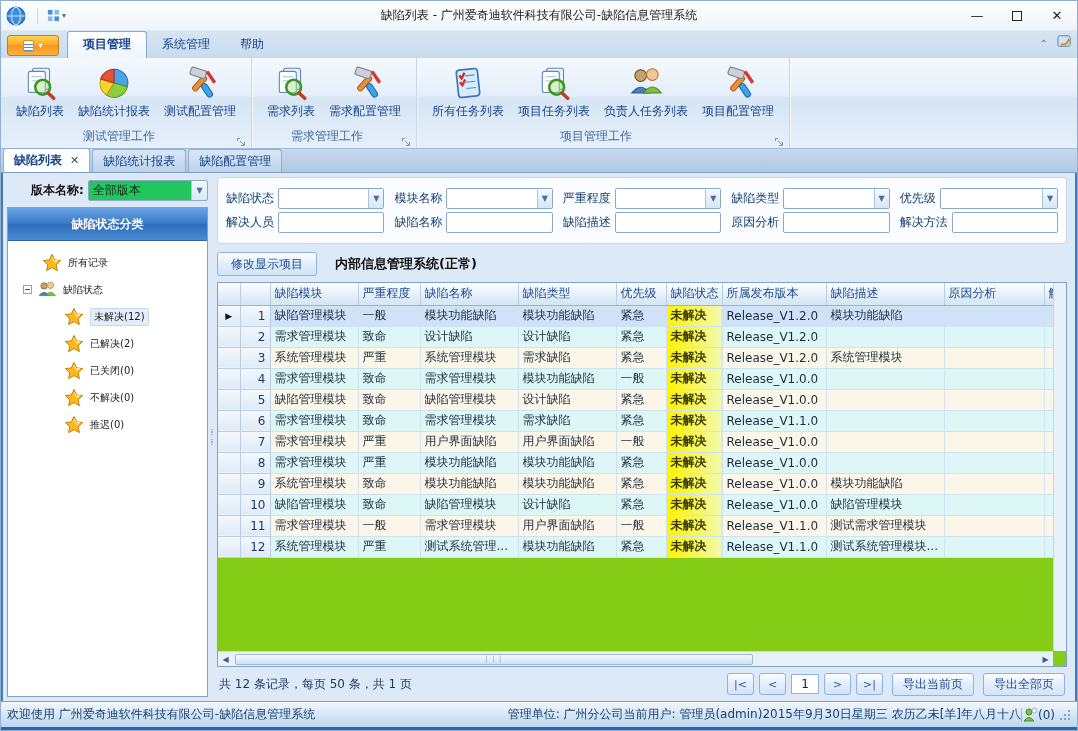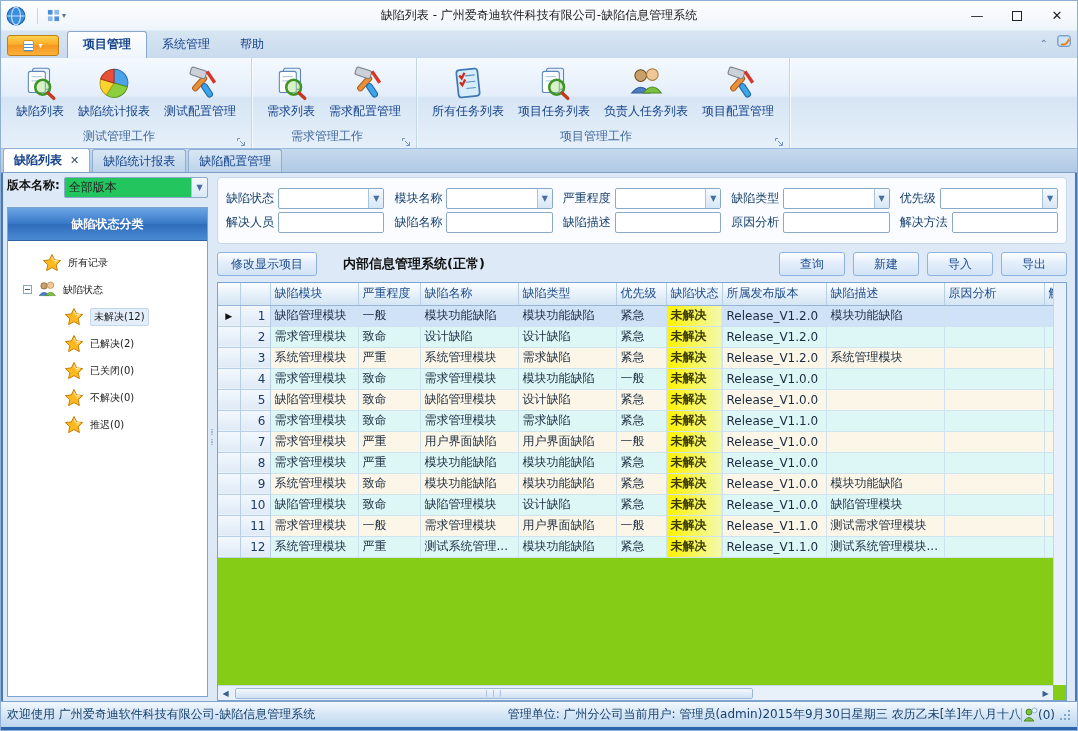--- a/index.html
+++ b/index.html
@@ -37,21 +37,21 @@
   .launcher{position:absolute;right:4px;bottom:4px;width:11px;height:11px;}
   
   .doctabs{height:24px;background:linear-gradient(#c6d9ed,#b0c9e4);display:flex;align-items:flex-end;padding:0 0 0 2px;border-bottom:1px solid #7ea0c8;}
   .dtab{height:23px;display:inline-flex;align-items:center;padding:0 10px;margin-right:2px;font-size:12px;color:#15428b;
     background:linear-gradient(#d9e7f5,#bdd3ea);border:1px solid #8fafd2;border-bottom:none;border-radius:3px 3px 0 0;}
   .dtab.active{background:#fff;font-weight:bold;height:24px;}
   .dtab .close-x{margin-left:8px;font-size:11px;color:#33506e;font-weight:bold;}
   
   .main{flex:1;display:flex;background:#dde9f6;border-left:2px solid #4579b8;border-right:2px solid #4579b8;overflow:hidden;}
   .sidebar{width:205px;display:flex;flex-direction:column;padding:4px 0 4px 4px;}
-  .version-row{display:flex;align-items:flex-start;height:26px;margin-bottom:4px;}
+  .version-row{display:flex;align-items:center;height:26px;margin-bottom:4px;margin-left:24px;}
   .version-label{font-size:12px;font-weight:bold;color:#111;margin-right:4px;white-space:nowrap;}
   .combo{flex:1;height:21px;background:#22c55e;border:1px solid #8aaac8;display:flex;align-items:center;border-radius:2px;overflow:hidden;}
   .combo .cval{flex:1;padding:0 4px;font-size:12px;color:#222;white-space:nowrap;}
   .combo .arrowbtn{width:16px;align-self:stretch;background:linear-gradient(#f4f9fe,#d8e7f6);border-left:1px solid #a8c4de;
     display:flex;align-items:center;justify-content:center;font-size:8px;color:#4a6f9e;}
   .side-panel{flex:1;border:1px solid #7da2ce;background:#fff;display:flex;flex-direction:column;overflow:hidden;}
   .panel-header{height:33px;background:linear-gradient(#6aa5e4,#3a79c8 48%,#2f6dbb 52%,#4b8bd4);color:#fff;font-weight:bold;
     font-size:12px;display:flex;align-items:center;justify-content:center;border-bottom:1px solid #2d62a4;}
   .tree{flex:1;padding:8px 2px;overflow:hidden;}
   .titem{display:flex;align-items:center;height:27px;font-size:10px;color:#1a1a1a;white-space:nowrap;}
@@ -68,21 +68,21 @@
   
   .filter-panel{background:#fafcff;border:1px solid #c6d9ec;border-radius:4px;padding:7px 8px;margin-bottom:6px;}
   .frow{display:flex;gap:10px;margin:3px 0;}
   .fpair{flex:1;display:flex;align-items:center;min-width:0;}
   .flabel{font-size:12px;color:#17406e;margin-right:4px;white-space:nowrap;}
   .fcombo{flex:1;height:21px;background:#fff;border:1px solid #8aaac8;display:flex;border-radius:2px;overflow:hidden;min-width:0;}
   .fcombo .fval{flex:1;}
   .fcombo .arrowbtn{width:15px;background:linear-gradient(#f4f9fe,#d8e7f6);border-left:1px solid #a8c4de;display:flex;align-items:center;justify-content:center;font-size:8px;color:#4a6f9e;}
   .ftext{flex:1;height:21px;border:1px solid #8aaac8;border-radius:2px;min-width:0;padding:0 3px;font-size:12px;}
   
-  .gridbar{display:flex;align-items:center;margin:2px 0 6px;gap:20px;}
+  .gridbar{display:flex;align-items:center;margin:2px 0 6px;gap:12px;}
   .btn{height:24px;padding:0 13px;background:linear-gradient(#fdfeff,#e4eefb 45%,#d2e4f6);border:1px solid #8db2e3;
     border-radius:3px;color:#1d4c8f;font-size:12px;display:inline-flex;align-items:center;justify-content:center;white-space:nowrap;}
   .proj-label{font-size:13px;font-weight:bold;color:#111;margin-left:6px;}
   .gridbar .right{margin-left:auto;display:flex;gap:8px;}
   .gridbar .right .btn{min-width:66px;}
   
   .grid-frame{flex:1;border:1px solid #7da2ce;background:#84cc16;position:relative;overflow:hidden;}
   .grid-clip{position:absolute;left:0;top:0;right:13px;bottom:15px;overflow:hidden;}
   table.grid{border-collapse:collapse;table-layout:fixed;width:886px;}
   .grid th{height:22px;background:linear-gradient(#fdfeff,#e2eef9 60%,#d5e5f3);border-right:1px solid #b9cfe6;border-bottom:1px solid #96b6d8;
@@ -431,26 +431,20 @@
             <div class="fpair">
               <span class="flabel">解决方法</span>
               <input class="ftext" style="">
             </div>
           </div>
         </div>
 
       <div class="gridbar">
         <span class="btn">修改显示项目</span>
         <span class="proj-label">内部信息管理系统(正常)</span>
-        <span class="right">
-          <span class="btn">查询</span>
-          <span class="btn">新建</span>
-          <span class="btn">导入</span>
-          <span class="btn">导出</span>
-        </span>
       </div>
 
       <div class="grid-frame">
         <div class="grid-clip">
             <table class="grid" id="grid">
               <colgroup>
                 <col style="width: 22px;">
                 <col style="width: 30px;">
                 <col style="width: 88px;">
                 <col style="width: 62px;">
@@ -653,20 +647,32 @@
           </div>
         <div class="vscroll"></div>
         <div class="hscroll">
           <span class="harrow">◀</span>
           <span class="hthumb">❘❘❘</span>
           <span class="spacer"></span>
           <span class="harrow">▶</span>
         </div>
       </div>
 
+      <div class="pager">
+        <span class="pg-summary">共 12 条记录，每页 50 条，共 1 页</span>
+        <span class="navgrp">
+          <span class="navbtn">|&lt;</span>
+          <span class="navbtn">&lt;</span>
+          <input class="pg-input" value="1" style="">
+          <span class="navbtn">&gt;</span>
+          <span class="navbtn">&gt;|</span>
+          <span class="btn exbtn">导出当前页</span>
+          <span class="btn exbtn">导出全部页</span>
+        </span>
+      </div>
 
     </div>
   </div>
 
   <div class="statusbar">
     <span>欢迎使用 广州爱奇迪软件科技有限公司-缺陷信息管理系统</span>
     <span class="right">
       <span>管理单位: 广州分公司</span>
       <span>当前用户: 管理员(admin)</span>
       <span>2015年9月30日星期三 农历乙未[羊]年八月十八</span>

